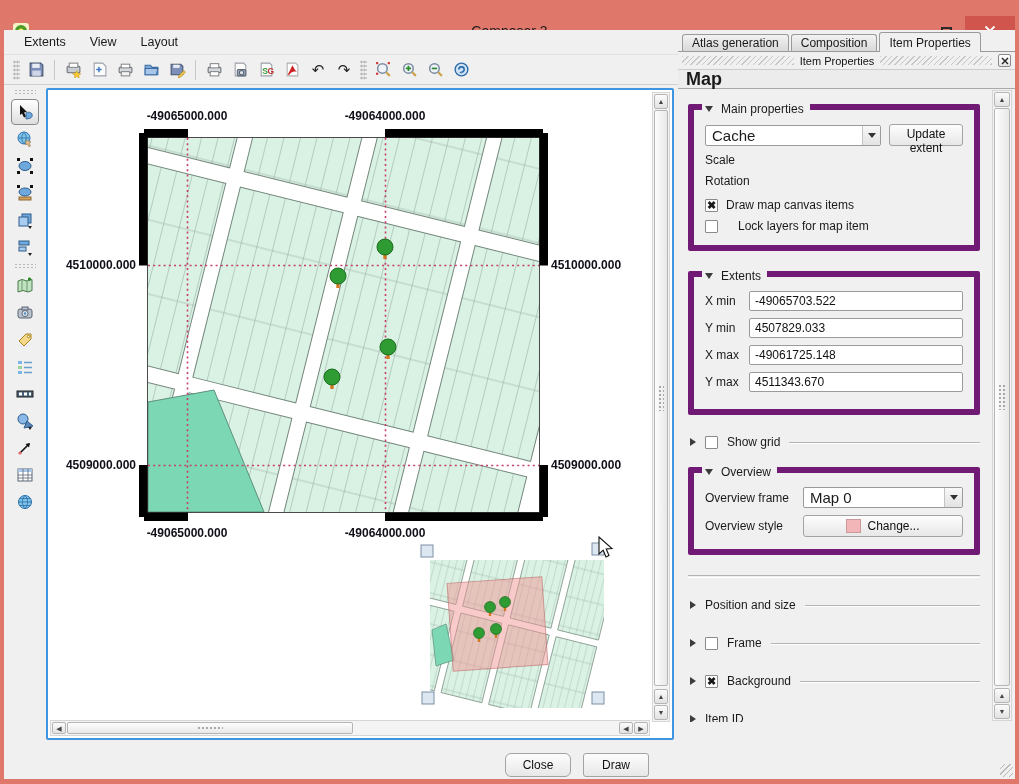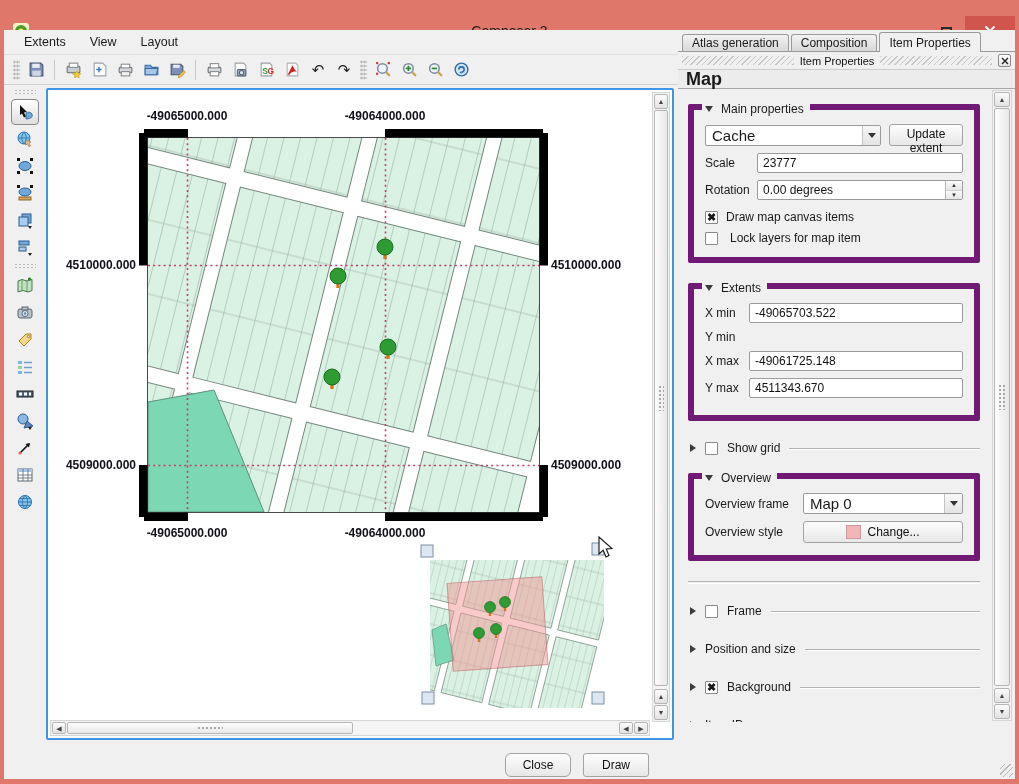--- a/index.html
+++ b/index.html
@@ -530,53 +530,46 @@
           <div class="combo" style="width:176px;">
             <span class="cval">Cache</span>
             <span class="carr">
                 <i></i>
               </span>
           </div>
           <button class="pushbtn" style="flex:1; height:22px; padding:2px 4px;">Update extent</button>
         </div>
         <div class="row">
           <span class="lbl" style="width:52px;">Scale</span>
-          <input class="input" value="23777" style="">
         </div>
         <div class="row">
           <span class="lbl" style="width:52px;">Rotation</span>
-          <div class="input" style="display:flex; align-items:center; padding:0;">
-            <span style="flex:1; padding-left:5px;">0.00 degrees</span>
-            <div class="spin">
-                <span>▲</span>
-                <span>▼</span>
-              </div>
-          </div>
         </div>
         <div class="row" style="gap:8px; margin-top:10px;">
           <span class="cb checked"></span>
           <span class="lbl">Draw map canvas items</span>
         </div>
-        <div class="row" style="gap:12px; margin-bottom:2px;">
+        <div class="row" style="gap:20px; margin-bottom:2px;">
           <span class="cb"></span>
           <span class="lbl">Lock layers for map item</span>
         </div>
       </div>
 
       <div class="groupbox">
         <div class="gb-title">
             <i class="tri-down"></i>
             <span>Extents</span>
           </div>
         <div class="row">
             <span class="lbl" style="width:44px;">X min</span>
             <input class="input" value="-49065703.522" style="">
           </div>
         <div class="row">
             <span class="lbl" style="width:44px;">Y min</span>
+            <input class="input" value="4507829.033" style="">
           </div>
         <div class="row">
             <span class="lbl" style="width:44px;">X max</span>
             <input class="input" value="-49061725.148" style="">
           </div>
         <div class="row">
             <span class="lbl" style="width:44px;">Y max</span>
             <input class="input" value="4511343.670" style="">
           </div>
       </div>
@@ -608,27 +601,27 @@
             <span style="width:15px; height:14px; background:#f3b6b8; border:1px solid #c9999b; display:inline-block;"></span>
             <span>Change...</span>
           </button>
         </div>
       </div>
 
       <div class="divider"></div>
 
       <div class="flat-row">
         <i class="tri-right"></i>
+        <span class="lbl">Position and size</span>
+        <div class="hline"></div>
+      </div>
+      <div class="flat-row">
+        <i class="tri-right"></i>
         <span class="cb"></span>
         <span class="lbl">Frame</span>
-        <div class="hline"></div>
-      </div>
-      <div class="flat-row">
-        <i class="tri-right"></i>
-        <span class="lbl">Position and size</span>
         <div class="hline"></div>
       </div>
       <div class="flat-row">
         <i class="tri-right"></i>
         <span class="cb checked"></span>
         <span class="lbl">Background</span>
         <div class="hline"></div>
       </div>
       <div class="flat-row">
         <i class="tri-right"></i>

